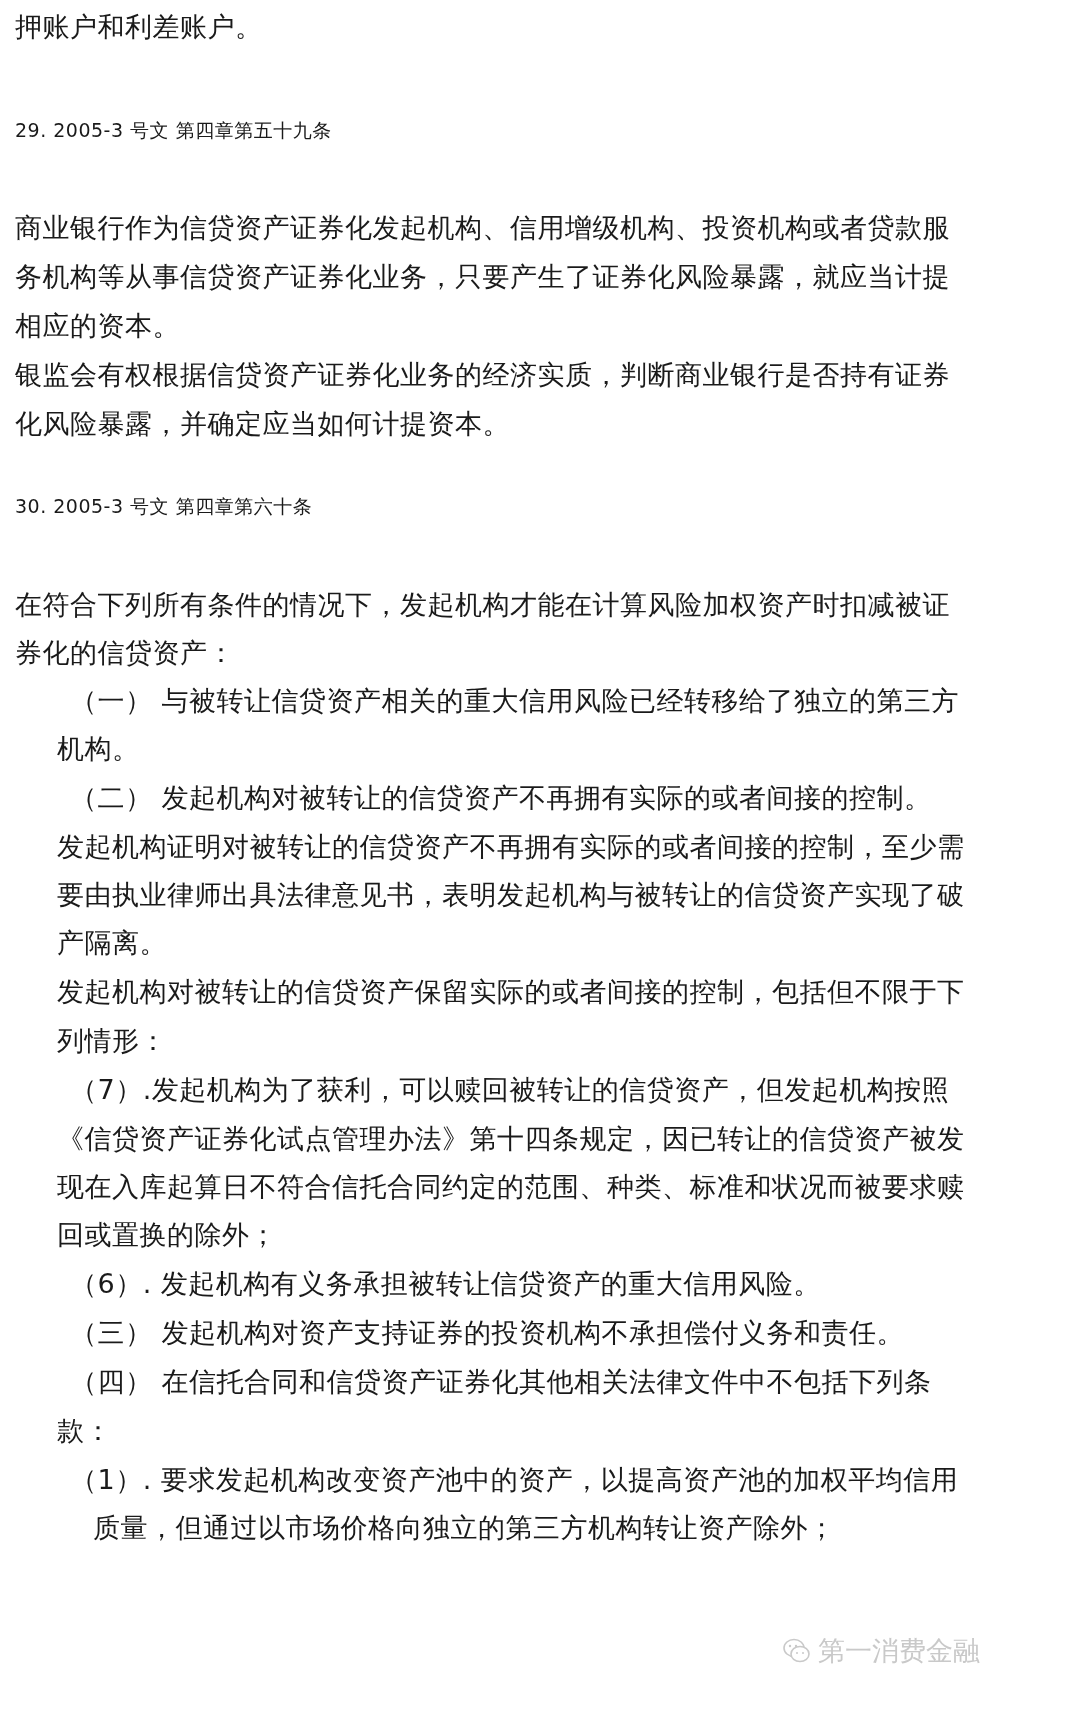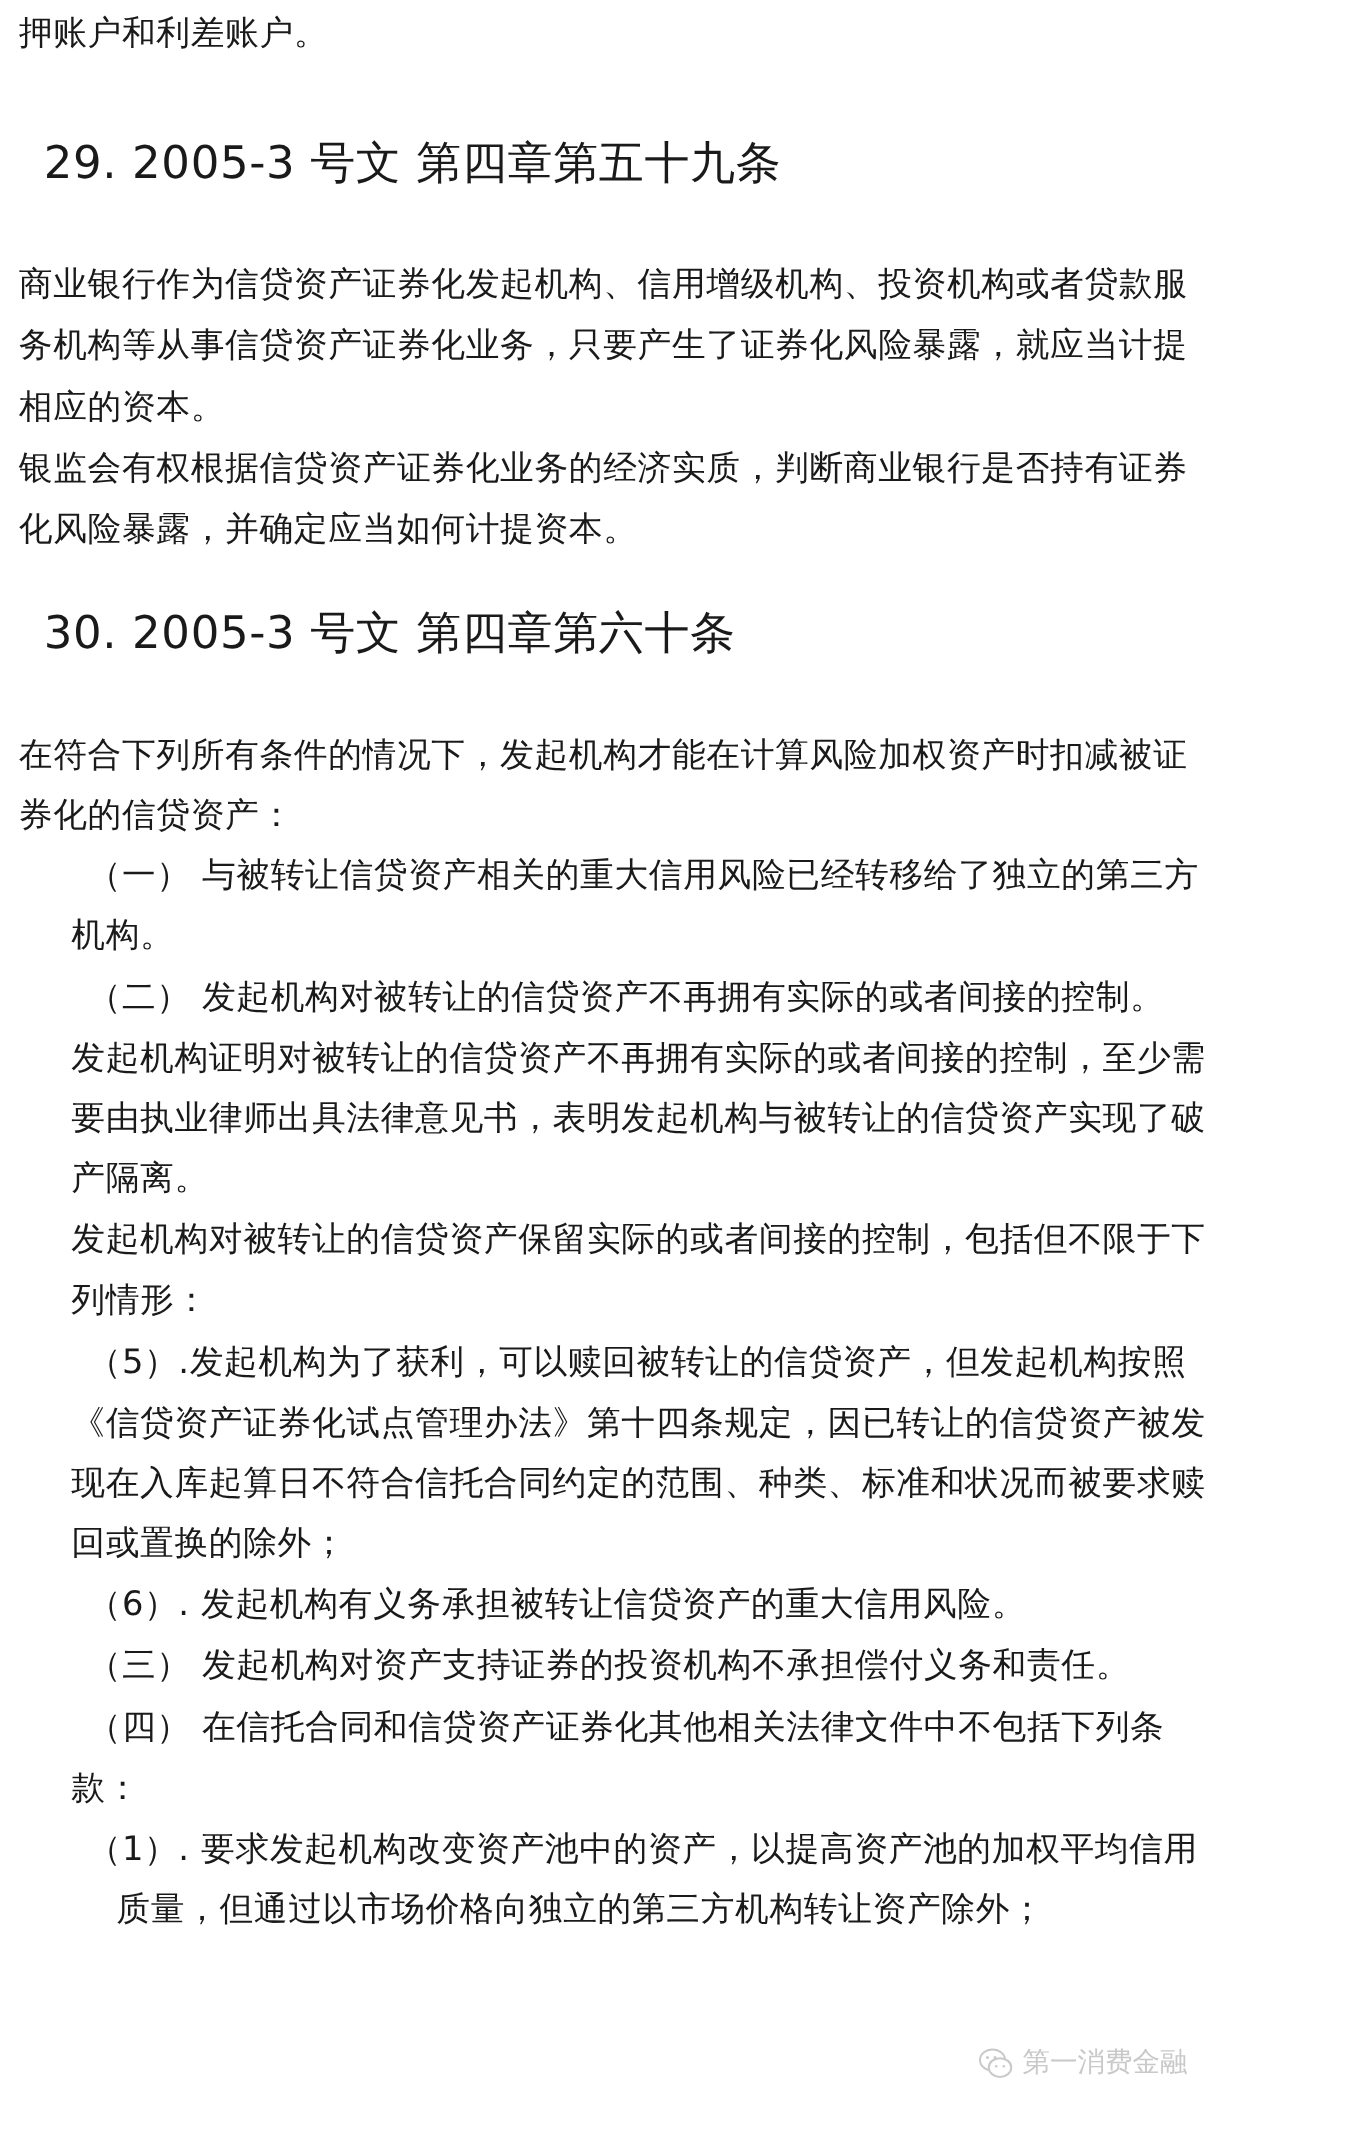--- a/index.html
+++ b/index.html
@@ -18,30 +18,30 @@
     .line {
       position: absolute;
       left: 15px;
       font-size: 27px;
       line-height: 49px;
       white-space: nowrap;
       letter-spacing: 0.5px;
     }
     .ind { left: 57px; text-align: right; }
     .ind2 { left: 70px; }
-    .heading { font-size: 36px; margin-left: 20px; }
+    .heading { font-size: 19px; }
     .watermark {
       position: absolute;
       left: 782px;
       top: 1631px;
       display: flex;
       align-items: center;
       gap: 6px;
       color: #c9c9c9;
-      font-size: 22px;
+      font-size: 27px;
       line-height: 40px;
       white-space: nowrap;
     }
     .wm-icon {
       width: 30px;
       height: 30px;
       display: inline-block;
     }
   </style>
 </head>
@@ -63,21 +63,21 @@
   <div class="line" style="top:580px;">在符合下列所有条件的情况下，发起机构才能在计算风险加权资产时扣减被证</div>
   <div class="line" style="top:628px;">券化的信贷资产：</div>
   <div class="line ind2" style="top:676px;">（一）   与被转让信贷资产相关的重大信用风险已经转移给了独立的第三方</div>
   <div class="line ind" style="top:724px;">机构。</div>
   <div class="line ind2" style="top:773px;">（二）   发起机构对被转让的信贷资产不再拥有实际的或者间接的控制。</div>
   <div class="line ind" style="top:822px;">发起机构证明对被转让的信贷资产不再拥有实际的或者间接的控制，至少需</div>
   <div class="line ind" style="top:870px;">要由执业律师出具法律意见书，表明发起机构与被转让的信贷资产实现了破</div>
   <div class="line ind" style="top:918px;">产隔离。</div>
   <div class="line ind" style="top:967px;">发起机构对被转让的信贷资产保留实际的或者间接的控制，包括但不限于下</div>
   <div class="line ind" style="top:1016px;">列情形：</div>
-  <div class="line ind2" style="top:1065px;">（5）.发起机构为了获利，可以赎回被转让的信贷资产，但发起机构按照</div>
+  <div class="line ind2" style="top:1065px;">（7）.发起机构为了获利，可以赎回被转让的信贷资产，但发起机构按照</div>
   <div class="line ind" style="top:1114px;">《信贷资产证券化试点管理办法》第十四条规定，因已转让的信贷资产被发</div>
   <div class="line ind" style="top:1162px;">现在入库起算日不符合信托合同约定的范围、种类、标准和状况而被要求赎</div>
   <div class="line ind" style="top:1210px;">回或置换的除外；</div>
   <div class="line ind2" style="top:1259px;">（6）. 发起机构有义务承担被转让信贷资产的重大信用风险。</div>
   <div class="line ind2" style="top:1308px;">（三）   发起机构对资产支持证券的投资机构不承担偿付义务和责任。</div>
   <div class="line ind2" style="top:1357px;">（四）   在信托合同和信贷资产证券化其他相关法律文件中不包括下列条</div>
   <div class="line ind" style="top:1406px;">款：</div>
   <div class="line ind2" style="top:1455px;">（1）. 要求发起机构改变资产池中的资产，以提高资产池的加权平均信用</div>
   <div class="line ind" style="top:1503px;margin-left:36px;">质量，但通过以市场价格向独立的第三方机构转让资产除外；</div>
 </div>

